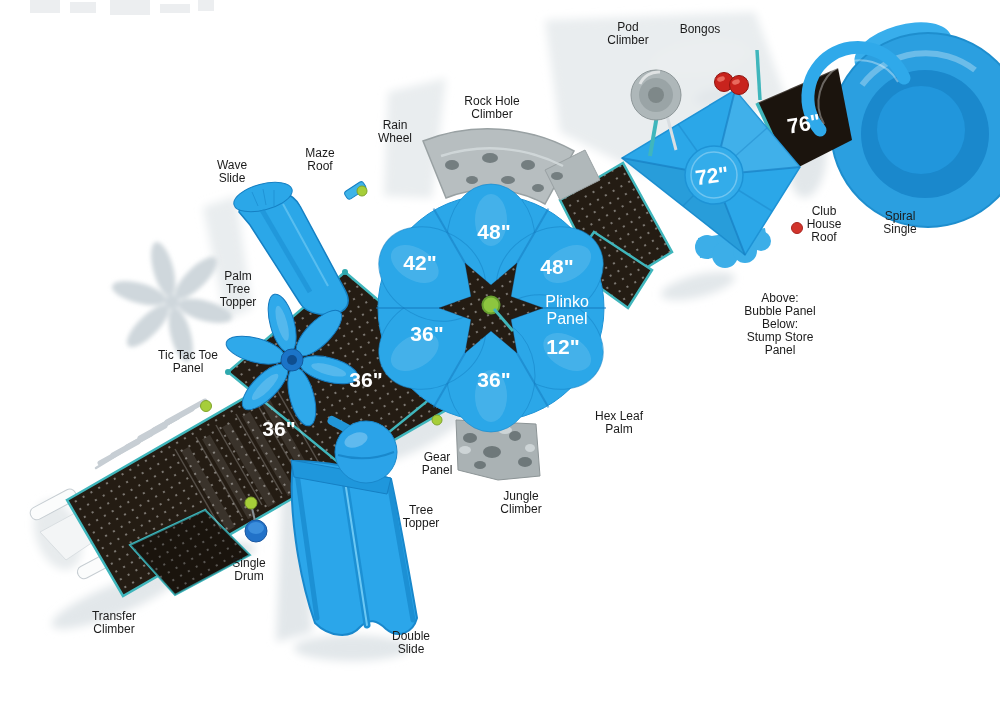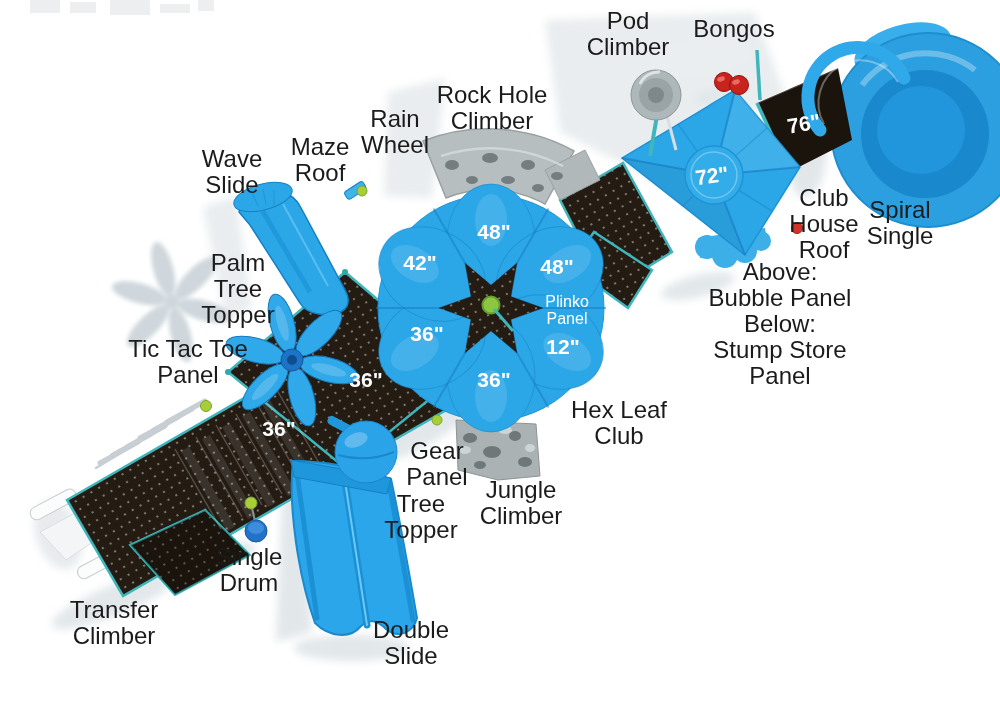--- a/index.html
+++ b/index.html
@@ -1,20 +1,20 @@
 <!DOCTYPE html>
 <html><head>
 <meta charset="utf-8">
 <style>
   html,body{margin:0;padding:0;background:#fff;}
   #canvas{position:relative;width:1000px;height:707px;background:#ffffff;overflow:hidden;
           font-family:"Liberation Sans",sans-serif;}
   #canvas svg{position:absolute;left:0;top:0;}
   .lbl{position:absolute;transform:translate(-50%,-50%);text-align:center;
-       color:#1b1b1b;font-size:24px;line-height:1.08;white-space:pre-line;
+       color:#1b1b1b;font-size:12px;line-height:1.08;white-space:pre-line;
        font-family:"Liberation Sans",sans-serif;}
   .meas{position:absolute;transform:translate(-50%,-50%);text-align:center;
         color:#ffffff;font-size:21px;font-weight:700;line-height:1.05;white-space:pre-line;
         font-family:"Liberation Sans",sans-serif;}
   .meas.soft{font-weight:400;font-size:16px;}
 </style>
 </head>
 <body>
 
 <div id="canvas">
@@ -288,21 +288,21 @@
       <ellipse cx="330" cy="360" rx="18" ry="5" transform="rotate(255 292 360)"></ellipse>
     </g>
     <circle cx="292" cy="360" r="11" fill="#1B74C8" stroke="#125A9E"></circle>
     <circle cx="292" cy="360" r="5" fill="#0E4E90"></circle>
   </g>
 </svg>
 
 <div>
   <div class="lbl" style="left:628px;top:34px">Pod
 Climber</div>
-  <div class="lbl" style="left:734px;top:29px">Bongos</div>
+  <div class="lbl" style="left:700px;top:29px">Bongos</div>
   <div class="lbl" style="left:492px;top:108px">Rock Hole
 Climber</div>
   <div class="lbl" style="left:395px;top:132px">Rain
 Wheel</div>
   <div class="lbl" style="left:320px;top:160px">Maze
 Roof</div>
   <div class="lbl" style="left:232px;top:172px">Wave
 Slide</div>
   <div class="lbl" style="left:238px;top:289px">Palm
 Tree
@@ -315,21 +315,21 @@
 Drum</div>
   <div class="lbl" style="left:411px;top:643px">Double
 Slide</div>
   <div class="lbl" style="left:421px;top:517px">Tree
 Topper</div>
   <div class="lbl" style="left:437px;top:464px">Gear
 Panel</div>
   <div class="lbl" style="left:521px;top:503px">Jungle
 Climber</div>
   <div class="lbl" style="left:619px;top:423px">Hex Leaf
-Club</div>
+Palm</div>
   <div class="lbl" style="left:824px;top:224px">Club
 House
 Roof</div>
   <div class="lbl" style="left:900px;top:223px">Spiral
 Single</div>
   <div class="lbl" style="left:780px;top:324px">Above:
 Bubble Panel
 Below:
 Stump Store
 Panel</div>

